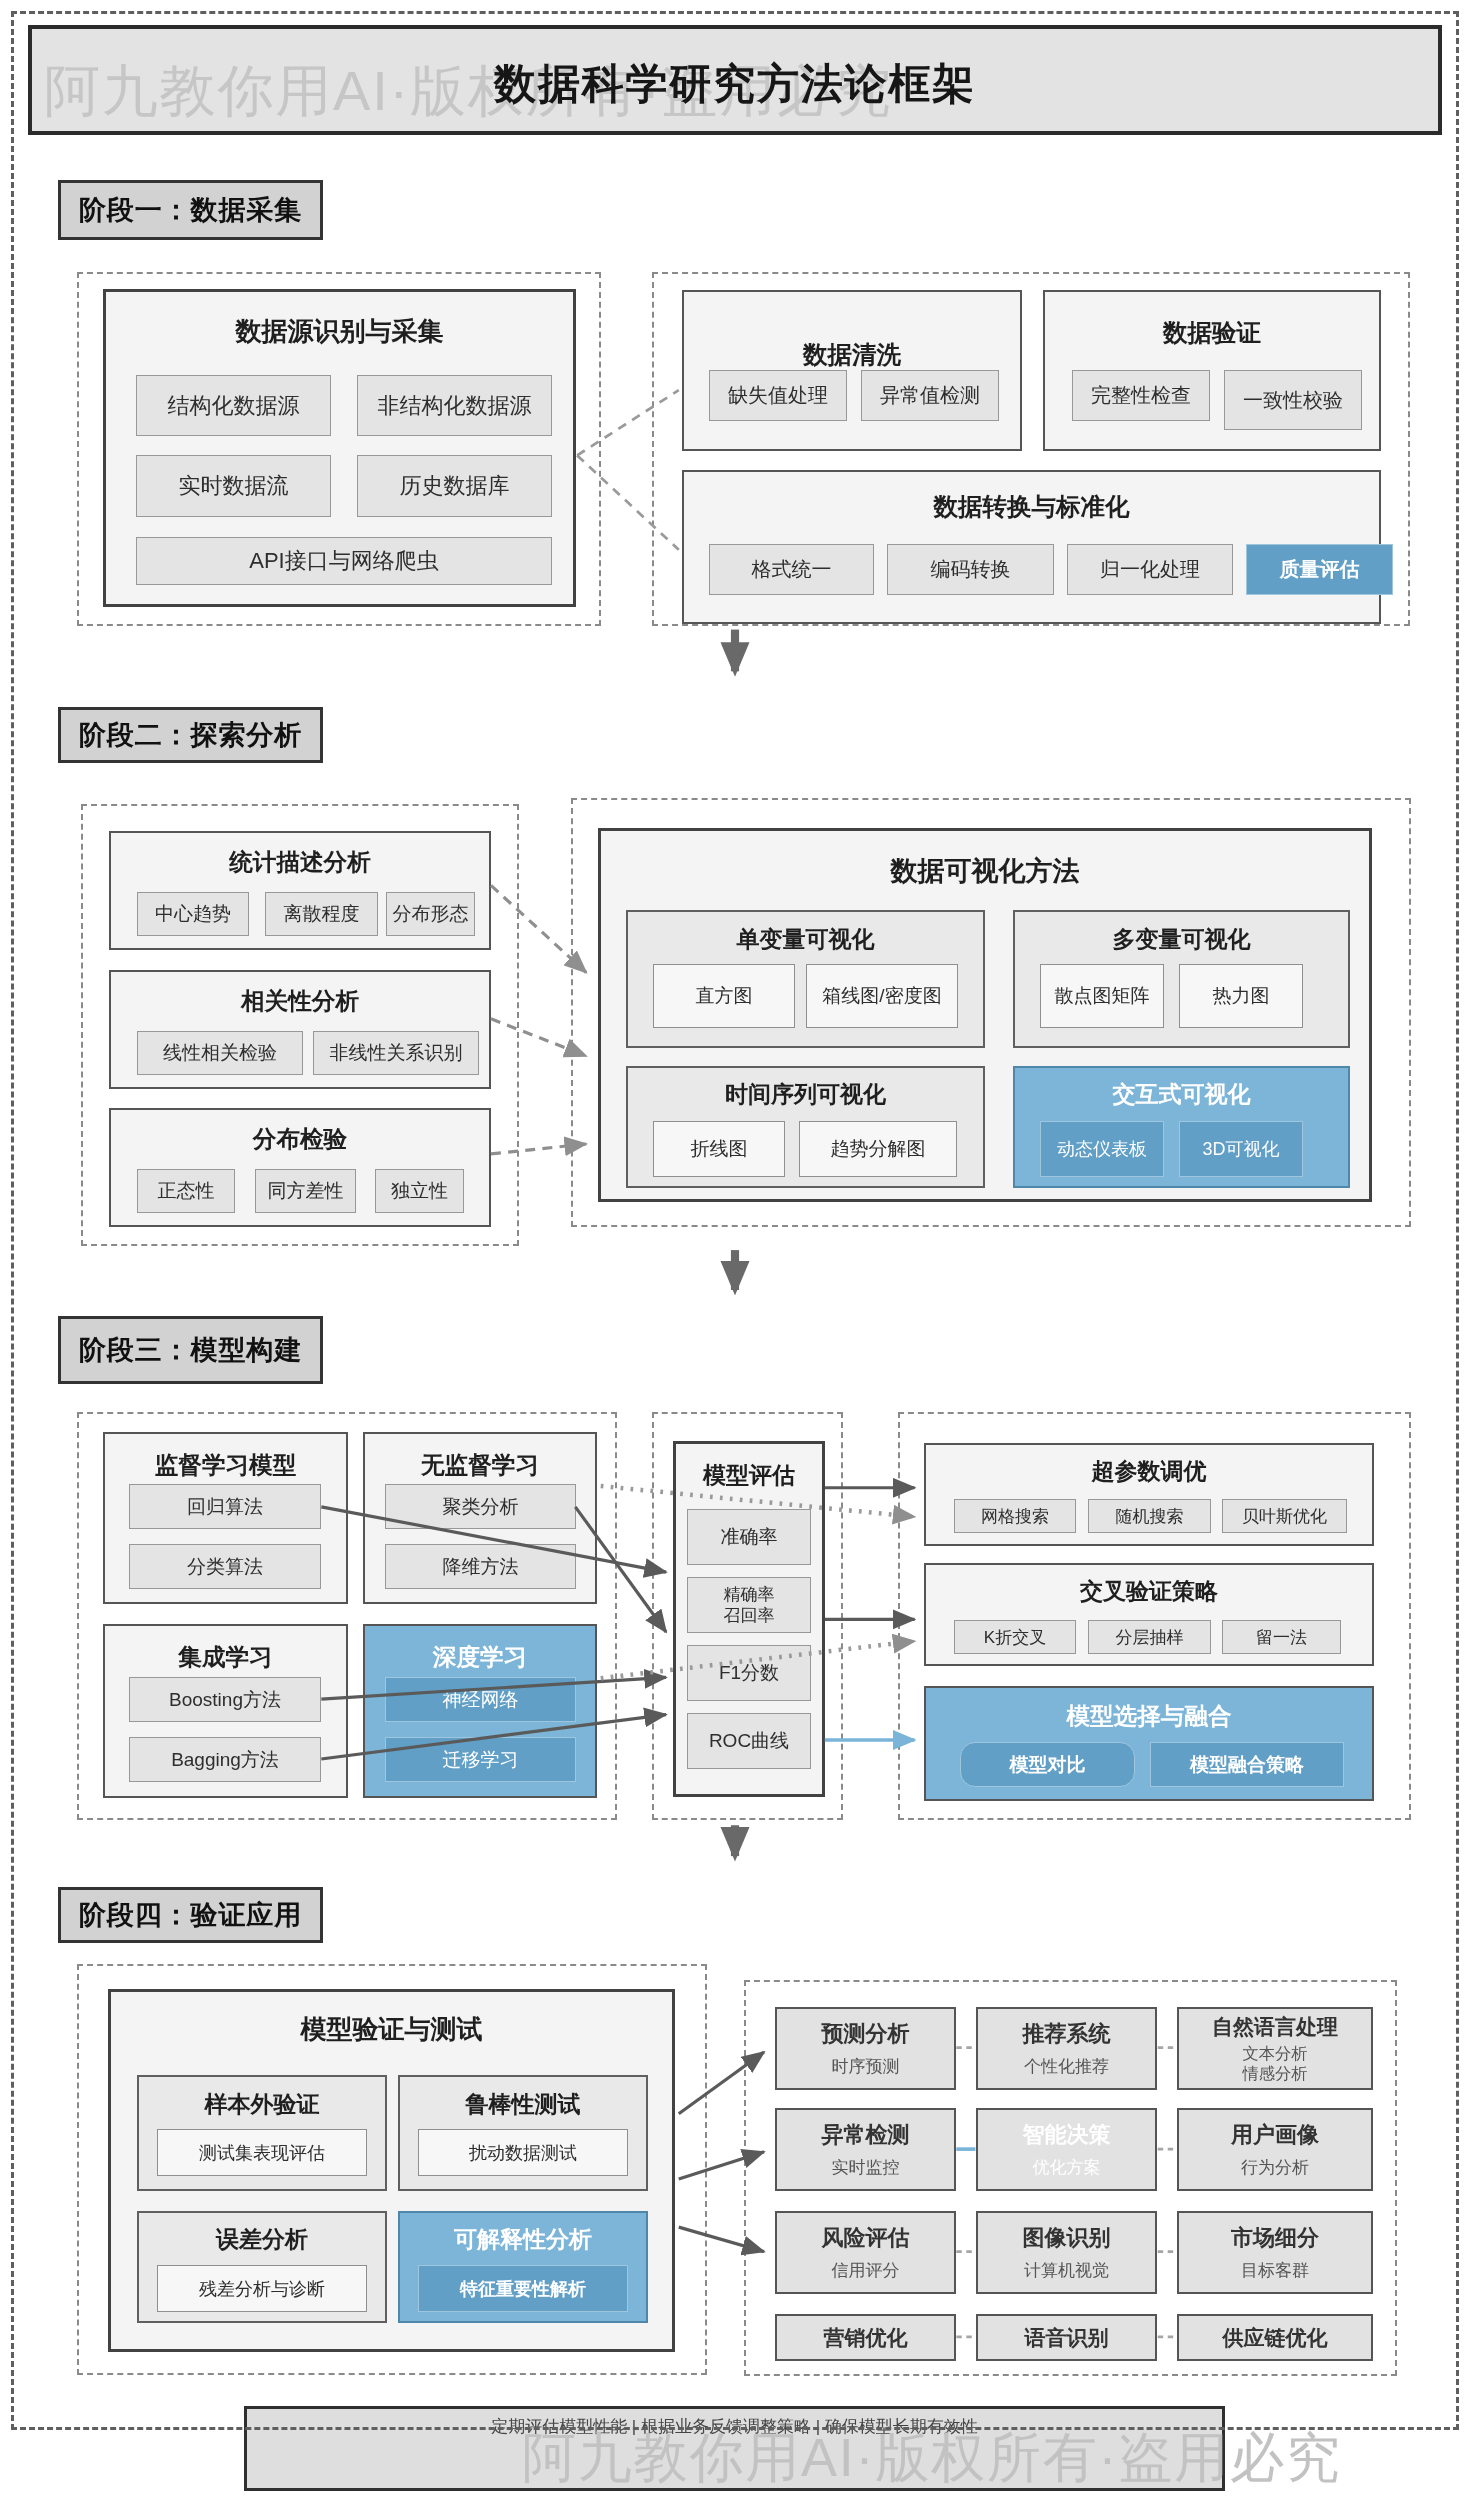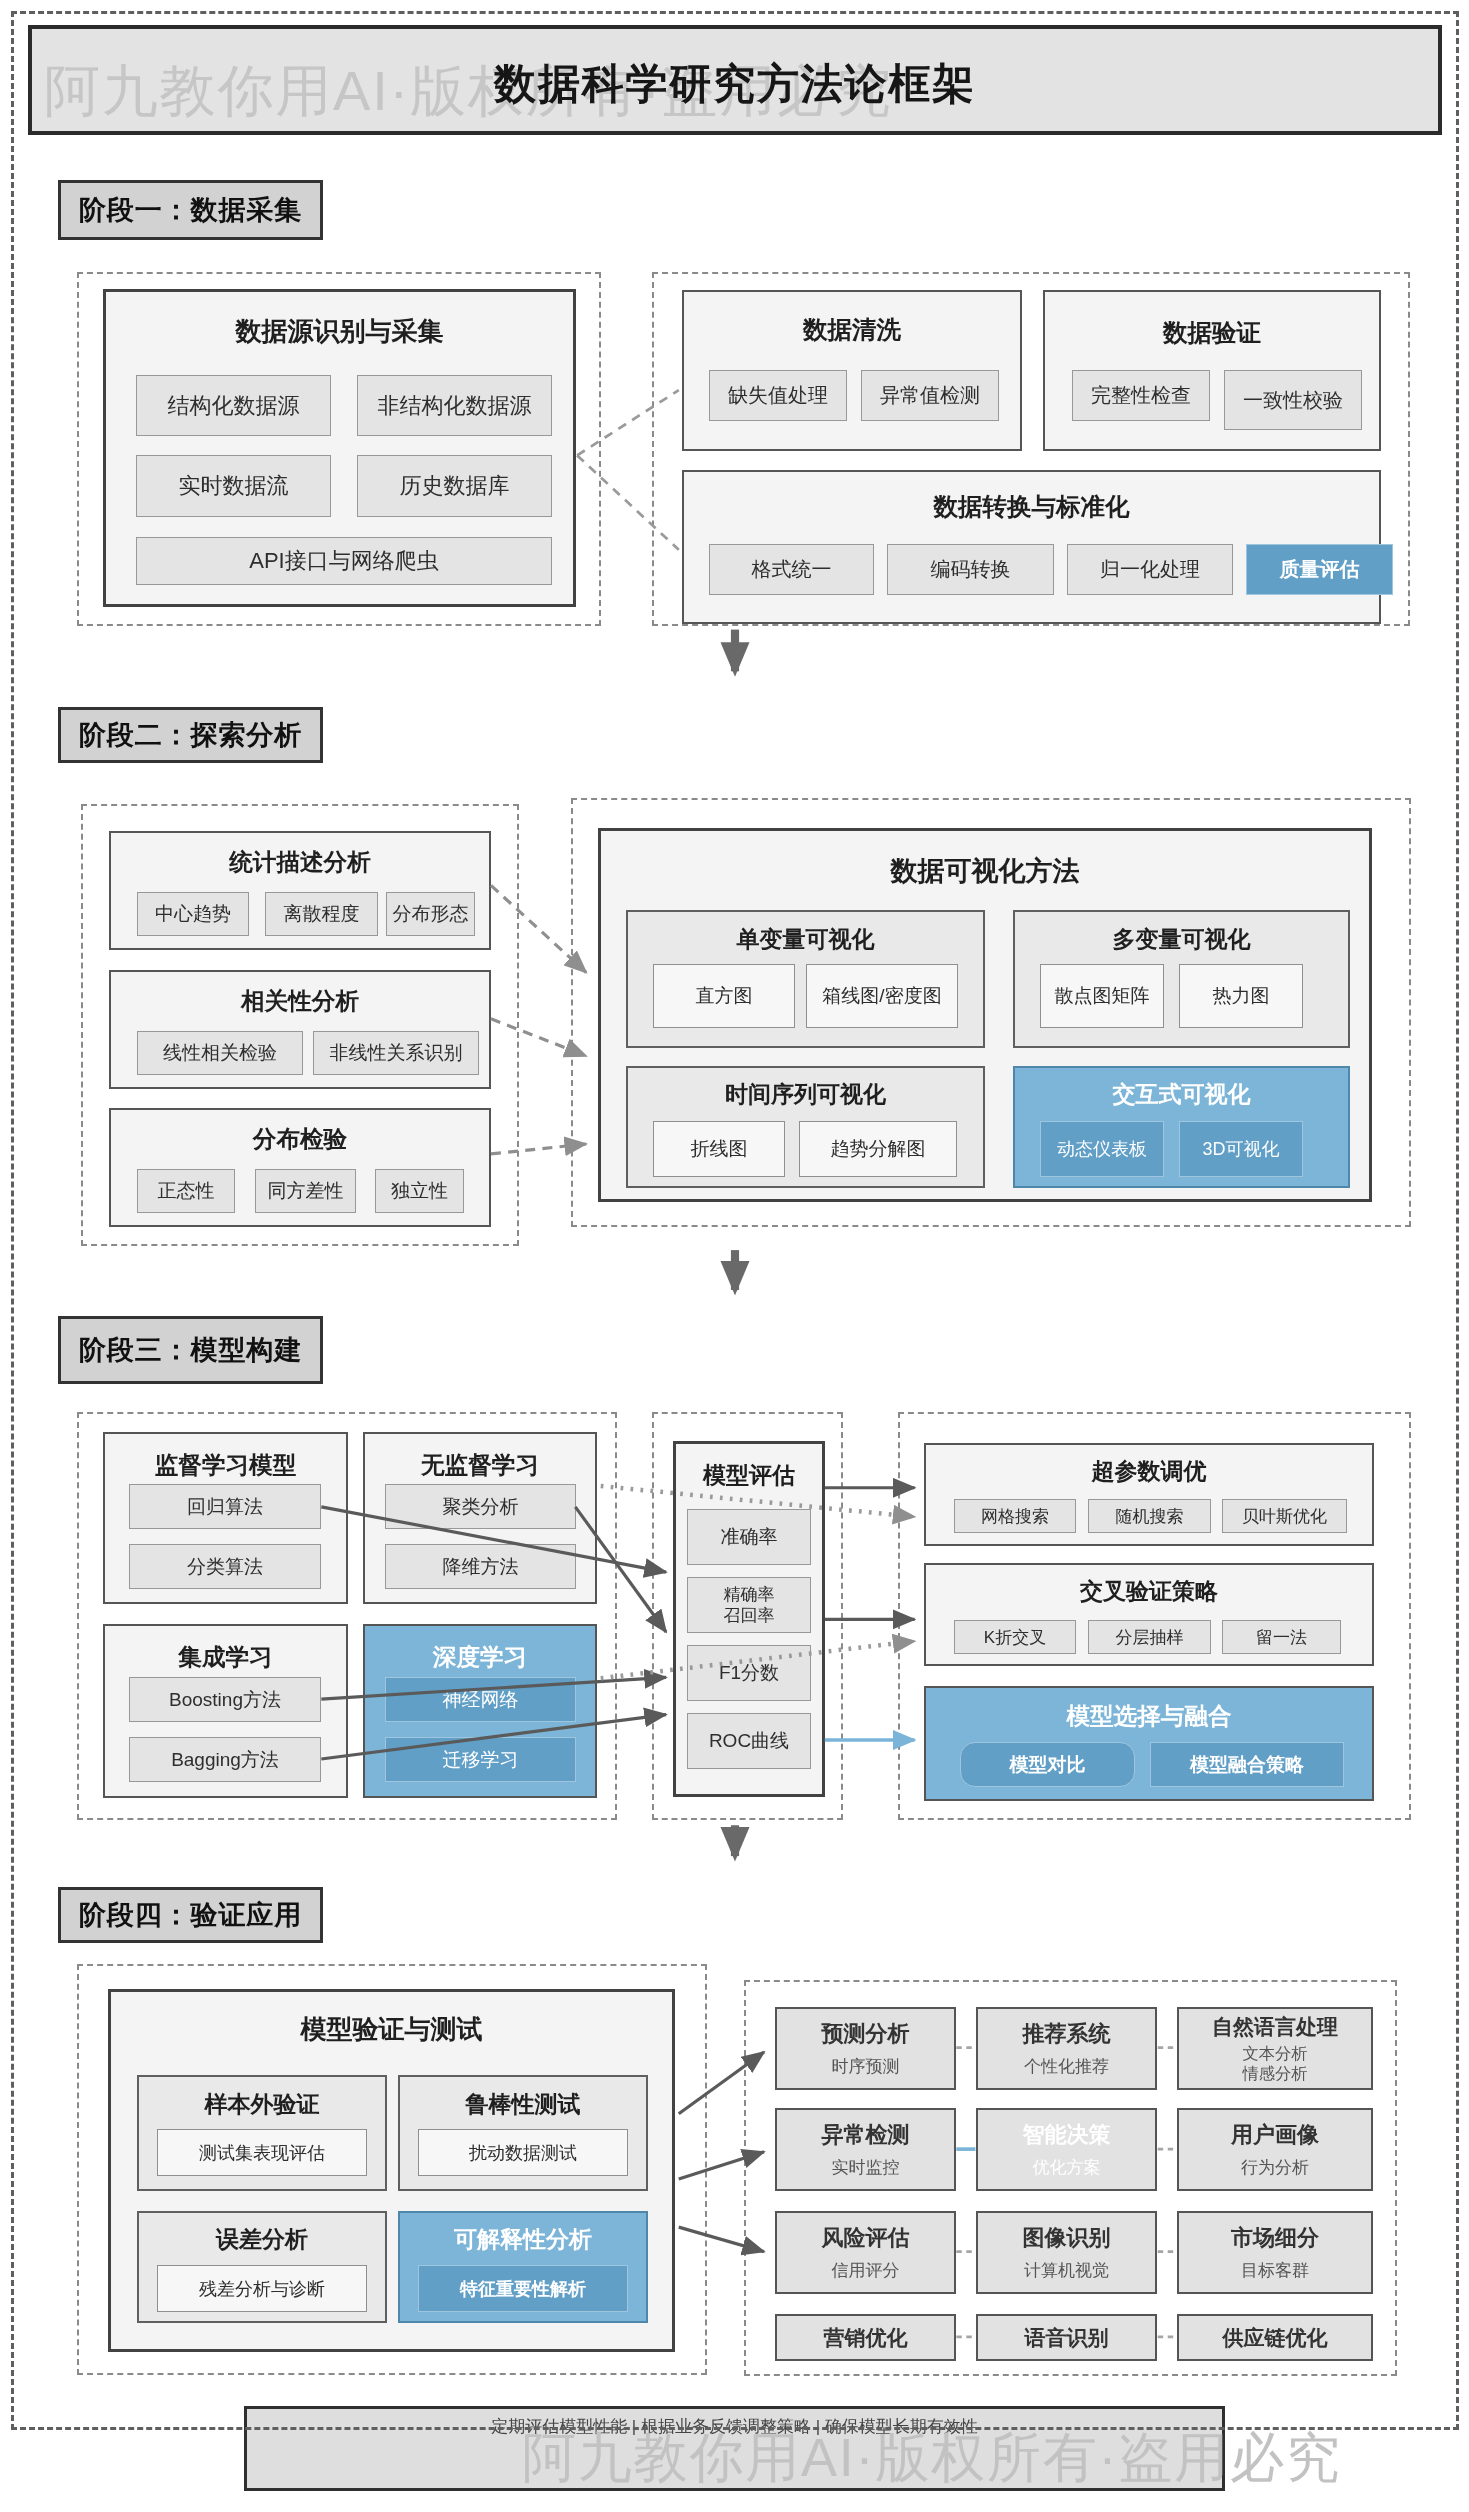--- a/index.html
+++ b/index.html
@@ -122,21 +122,21 @@
       </div>
       <div class="abs it" style="left:136px;top:375px;width:195px;height:61px;">结构化数据源</div>
       <div class="abs it" style="left:357px;top:375px;width:195px;height:61px;">非结构化数据源</div>
       <div class="abs it" style="left:136px;top:455px;width:195px;height:62px;">实时数据流</div>
       <div class="abs it" style="left:357px;top:455px;width:195px;height:62px;">历史数据库</div>
       <div class="abs it" style="left:136px;top:537px;width:416px;height:48px;">API接口与网络爬虫</div>
     </div>
     <div class="abs cont" style="left:652px;top:272px;width:758px;height:354px;"></div>
     <div>
       <div class="abs panel thin" style="left:682px;top:290px;width:340px;height:161px;">
-        <span class="pt" style="padding-top:21px;font-size:24.5px;">数据清洗</span>
+        <span class="pt" style="padding-top:30px;font-size:24.5px;margin-top:16px;">数据清洗</span>
       </div>
       <div class="abs it" style="left:709px;top:370px;width:138px;height:51px;font-size:20px;">缺失值处理</div>
       <div class="abs it" style="left:861px;top:370px;width:138px;height:51px;font-size:20px;">异常值检测</div>
     </div>
     <div>
       <div class="abs panel thin" style="left:1043px;top:290px;width:338px;height:161px;">
         <span class="pt" style="padding-top:23.6px;font-size:24.5px;">数据验证</span>
       </div>
       <div class="abs it" style="left:1072px;top:370px;width:138px;height:51px;font-size:20px;">完整性检查</div>
       <div class="abs it" style="left:1224px;top:370px;width:138px;height:60px;font-size:20px;">一致性校验</div>

